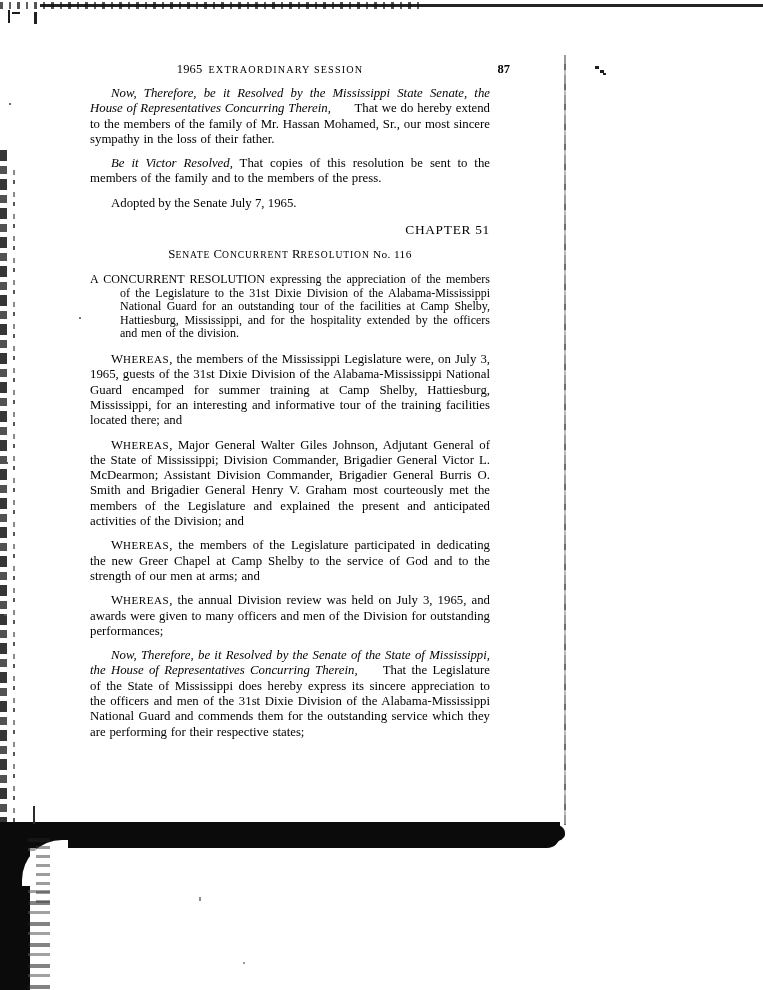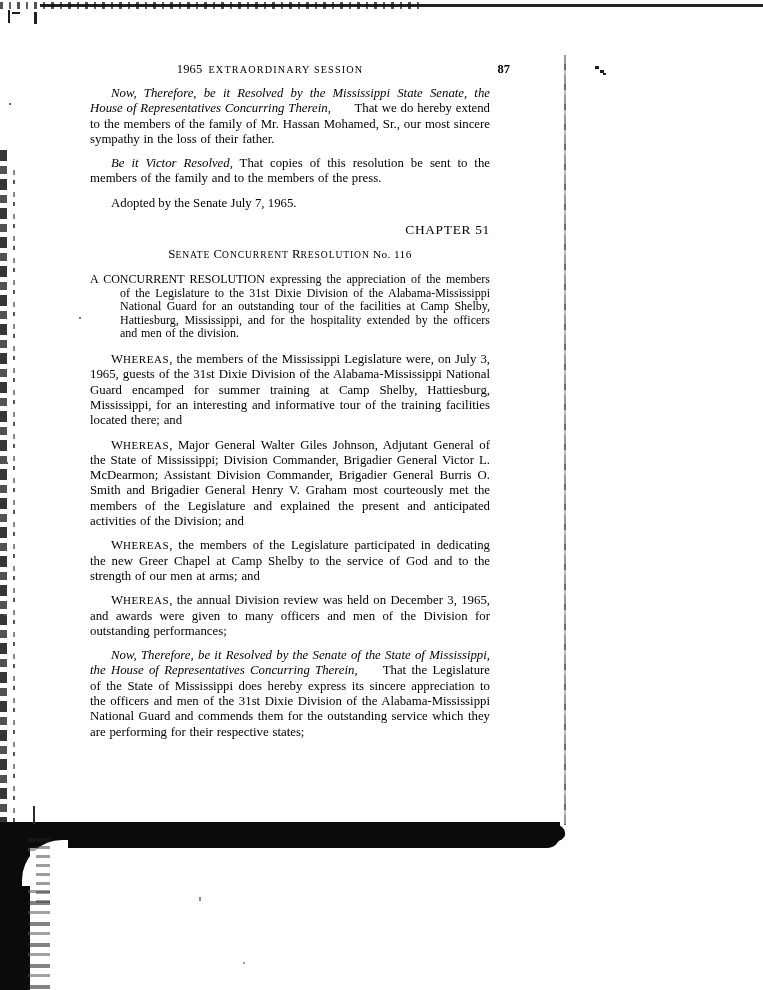--- a/index.html
+++ b/index.html
@@ -347,18 +347,18 @@
       <span>No. 116</span></div>
 
     <p class="synopsis"><span>A CONCURRENT RESOLUTION</span><span> expressing the appreciation of the members of the Legislature to the 31st Dixie Division of the Alabama-Mississippi National Guard for an outstanding tour of the facilities at Camp Shelby, Hattiesburg, Mississippi, and for the hospitality extended by the officers and men of the division.</span></p>
 
     <p class="para"><span class="capinit">W</span><span class="smallcaps">HEREAS</span><span>, the members of the Mississippi Legislature were, on July 3, 1965, guests of the 31st Dixie Division of the Alabama-Mississippi National Guard encamped for summer training at Camp Shelby, Hattiesburg, Mississippi, for an interesting and informative tour of the training facilities located there; and</span></p>
 
     <p class="para"><span class="capinit">W</span><span class="smallcaps">HEREAS</span><span>, Major General Walter Giles Johnson, Adjutant General of the State of Mississippi; Division Commander, Brigadier General Victor L. McDearmon; Assistant Division Commander, Brigadier General Burris O. Smith and Brigadier General Henry V. Graham most courteously met the members of the Legislature and explained the present and anticipated activities of the Division; and</span></p>
 
     <p class="para"><span class="capinit">W</span><span class="smallcaps">HEREAS</span><span>, the members of the Legislature participated in dedicating the new Greer Chapel at Camp Shelby to the service of God and to the strength of our men at arms; and</span></p>
 
-    <p class="para"><span class="capinit">W</span><span class="smallcaps">HEREAS</span><span>, the annual Division review was held on December 3, 1965, and awards were given to many officers and men of the Division for outstanding performances;</span></p>
+    <p class="para"><span class="capinit">W</span><span class="smallcaps">HEREAS</span><span>, the annual Division review was held on July 3, 1965, and awards were given to many officers and men of the Division for outstanding performances;</span></p>
 
     <p class="para ital"><span>Now, Therefore, be it Resolved by the Senate of the State of Mississippi, the House of Representatives Concurring Therein,</span><span class="roman"> That the Legislature of the State of Mississippi does hereby express its sincere appreciation to the officers and men of the 31st Dixie Division of the Alabama-Mississippi National Guard and commends them for the outstanding service which they are performing for their respective states;</span></p>
 
   </div>
 </div>
 
 </body></html>

